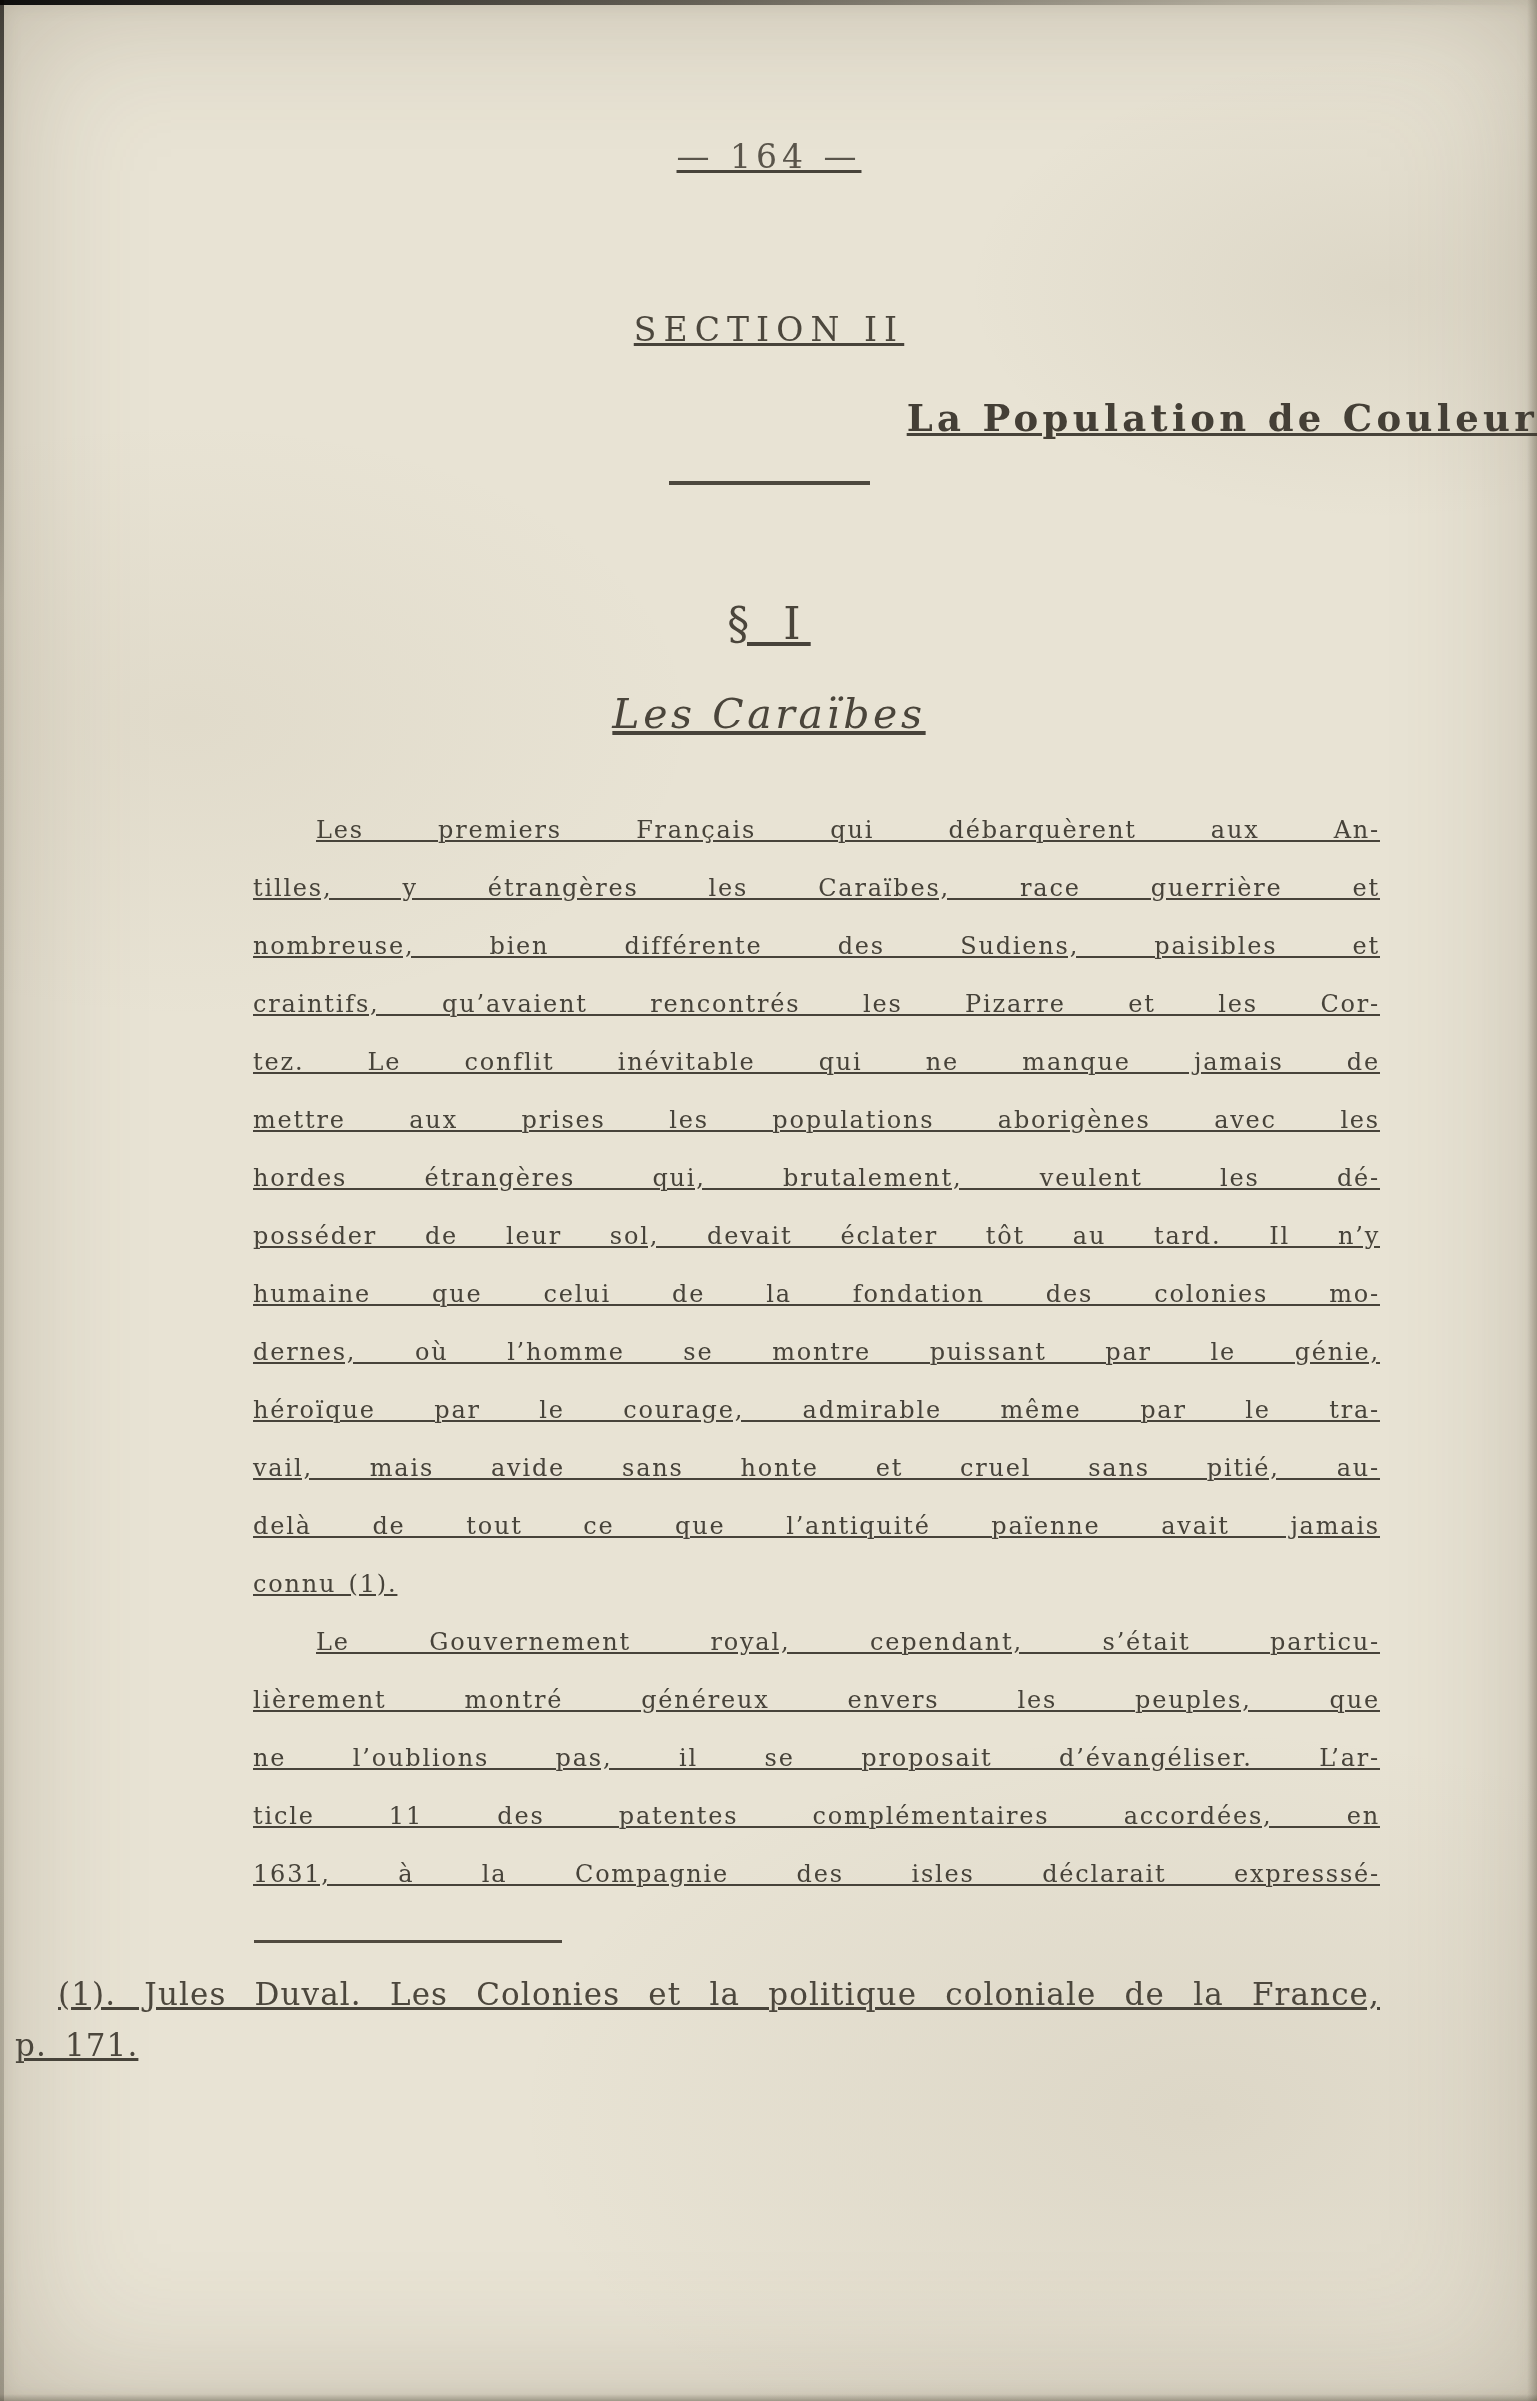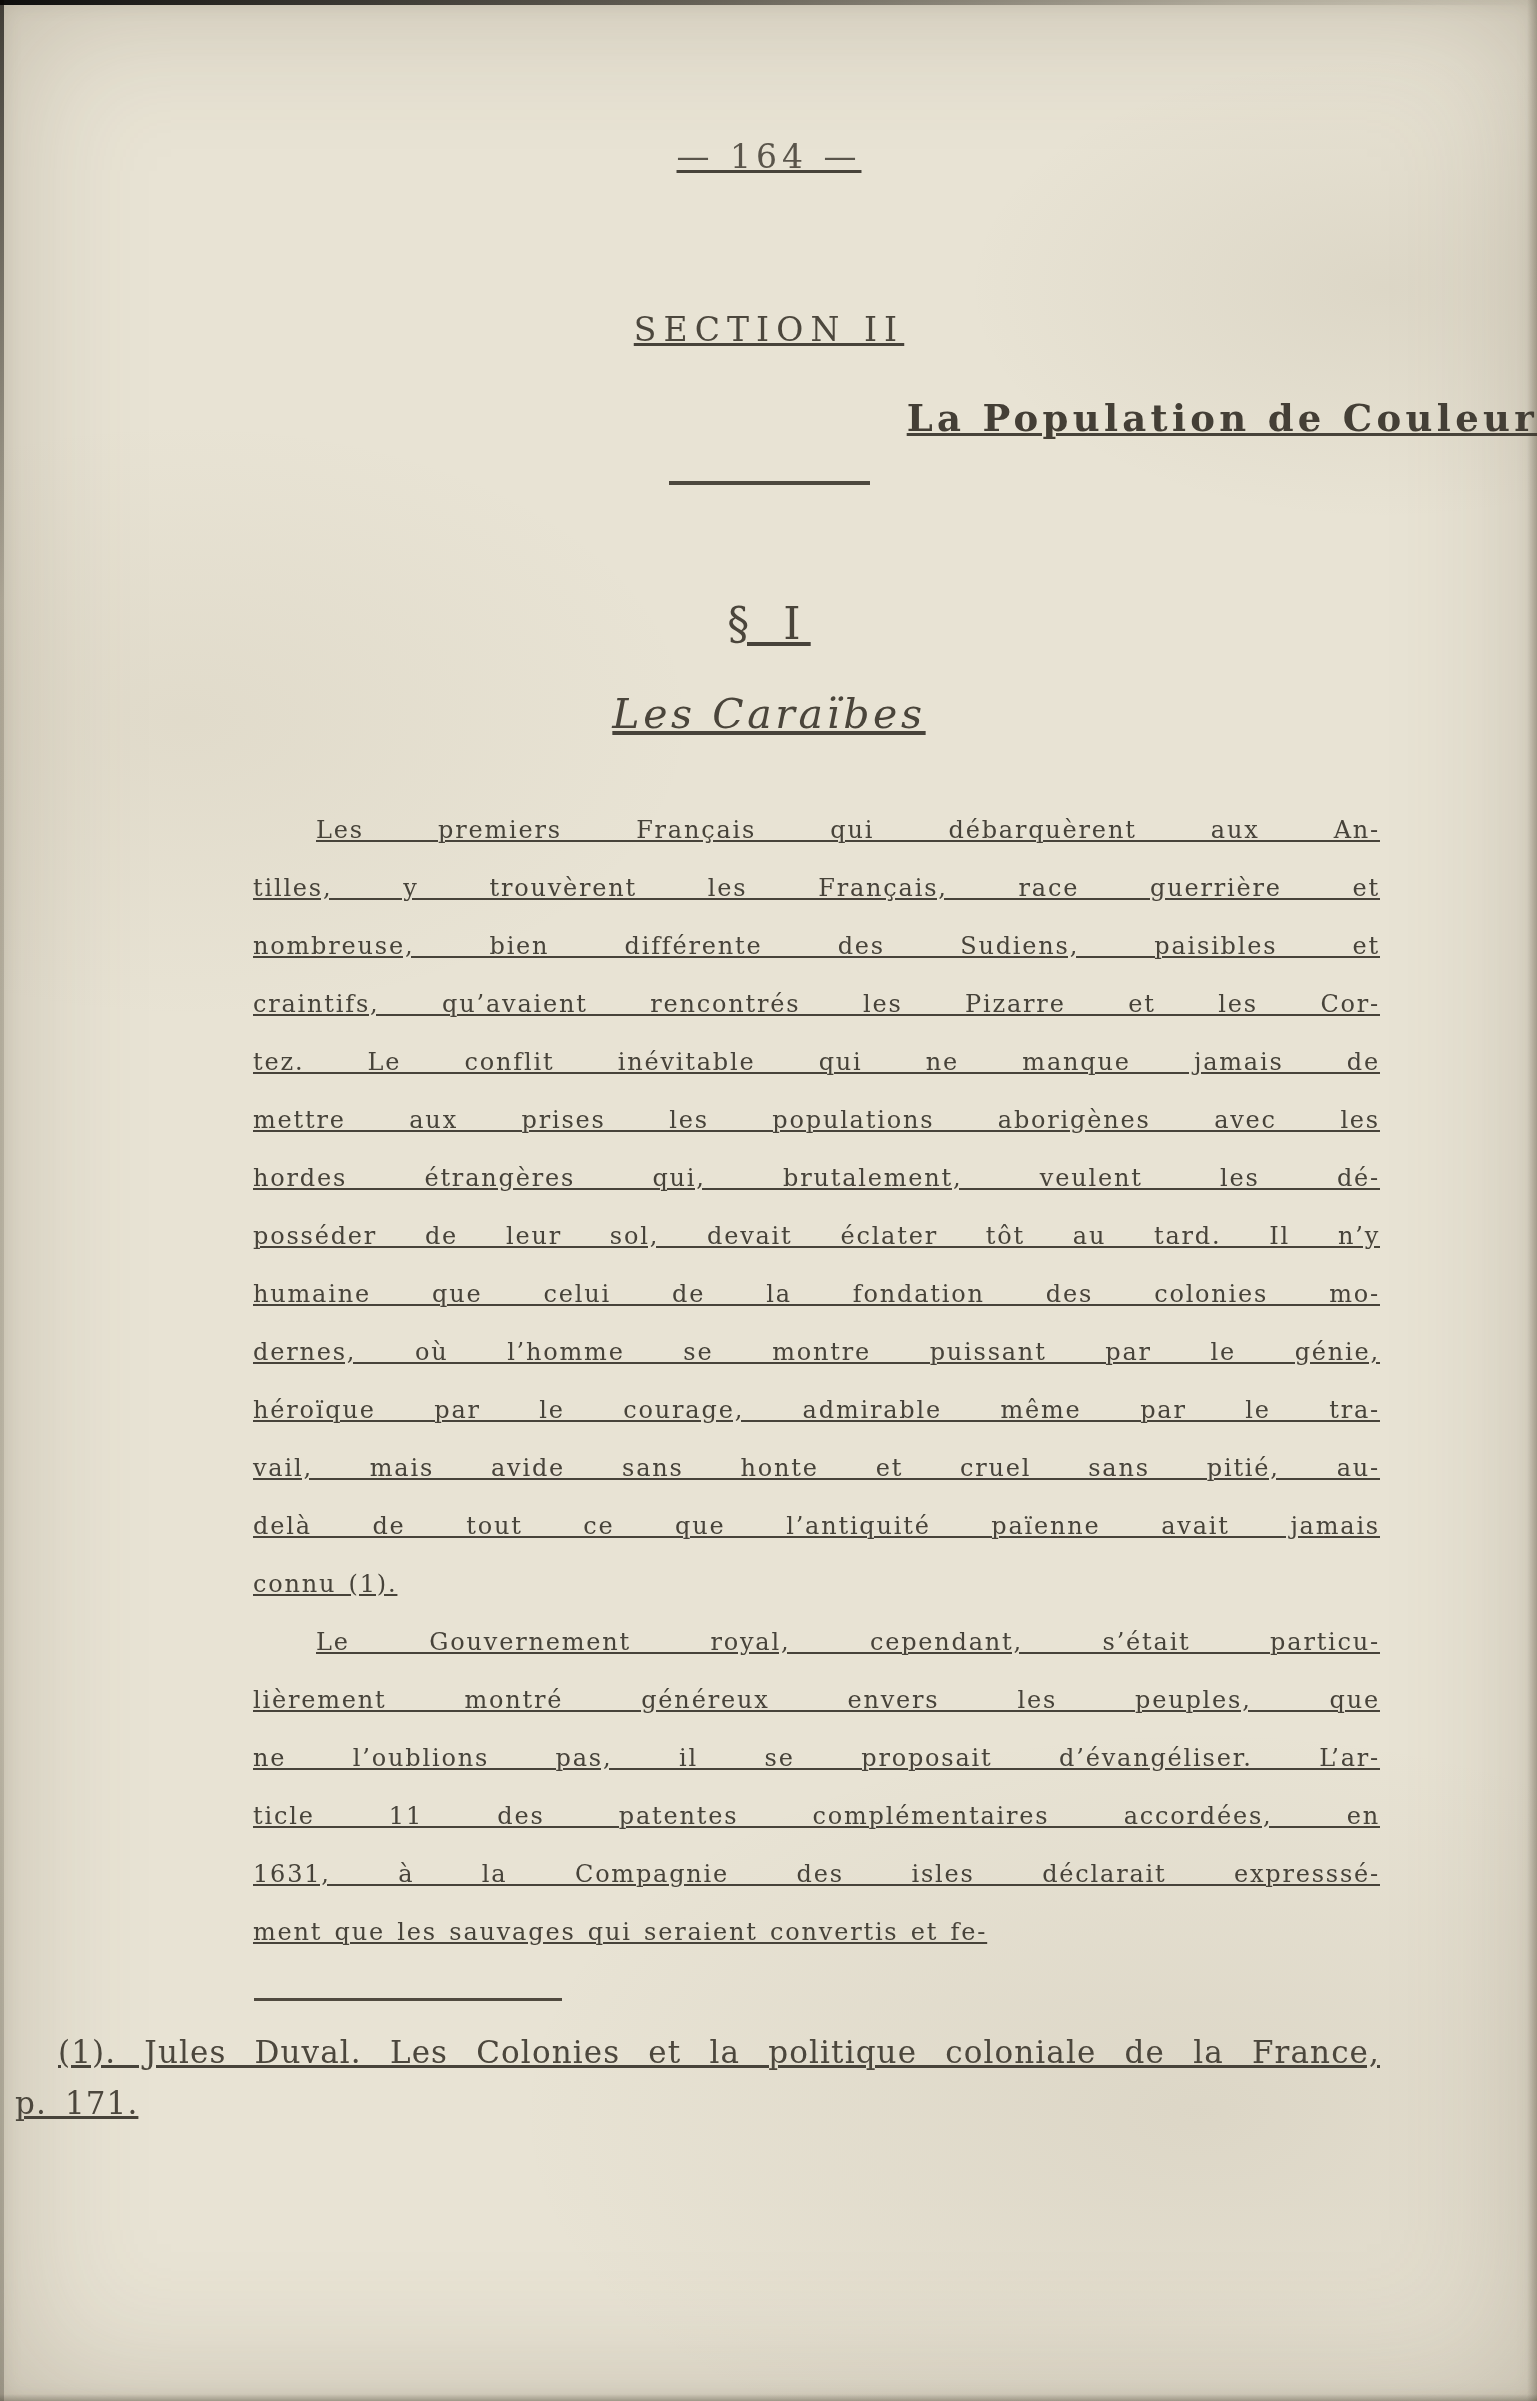--- a/index.html
+++ b/index.html
@@ -156,41 +156,40 @@
 
   <div class="title-rule"></div>
 
   <div class="paragraph-mark">§ I</div>
 
   <div class="subtitle">Les Caraïbes</div>
 
   <div class="body-text">
     <div class="para">
         <div class="tline">Les premiers Français qui débarquèrent aux An-</div>
-        <div class="tline">tilles, y trouvèrent les Français, race guerrière et</div>
+        <div class="tline">tilles, y étrangères les Caraïbes, race guerrière et</div>
         <div class="tline">nombreuse, bien différente des Sudiens, paisibles et</div>
         <div class="tline">craintifs, qu’avaient rencontrés les Pizarre et les Cor-</div>
         <div class="tline">tez. Le conflit inévitable qui ne manque jamais de</div>
         <div class="tline">mettre aux prises les populations aborigènes avec les</div>
         <div class="tline">hordes étrangères qui, brutalement, veulent les dé-</div>
         <div class="tline">posséder de leur sol, devait éclater tôt au tard. Il n’y</div>
         <div class="tline">humaine que celui de la fondation des colonies mo-</div>
         <div class="tline">dernes, où l’homme se montre puissant par le génie,</div>
         <div class="tline">héroïque par le courage, admirable même par le tra-</div>
         <div class="tline">vail, mais avide sans honte et cruel sans pitié, au-</div>
         <div class="tline">delà de tout ce que l’antiquité païenne avait jamais</div>
         <div class="tline last">connu (1).</div>
       </div>
     <div class="para">
         <div class="tline">Le Gouvernement royal, cependant, s’était particu-</div>
         <div class="tline">lièrement montré généreux envers les peuples, que</div>
         <div class="tline">ne l’oublions pas, il se proposait d’évangéliser. L’ar-</div>
         <div class="tline">ticle 11 des patentes complémentaires accordées, en</div>
         <div class="tline">1631, à la Compagnie des isles déclarait expresssé-</div>
-        <div class="tline last">ment que les sauvages qui seraient convertis et fe-</div>
       </div>
   </div>
 
   <div class="footnote-rule"></div>
 
   <div class="footnote">
       <div class="tline">(1). Jules Duval. Les Colonies et la politique coloniale de la France,</div>
       <div class="tline last">p. 171.</div>
     </div>
 

